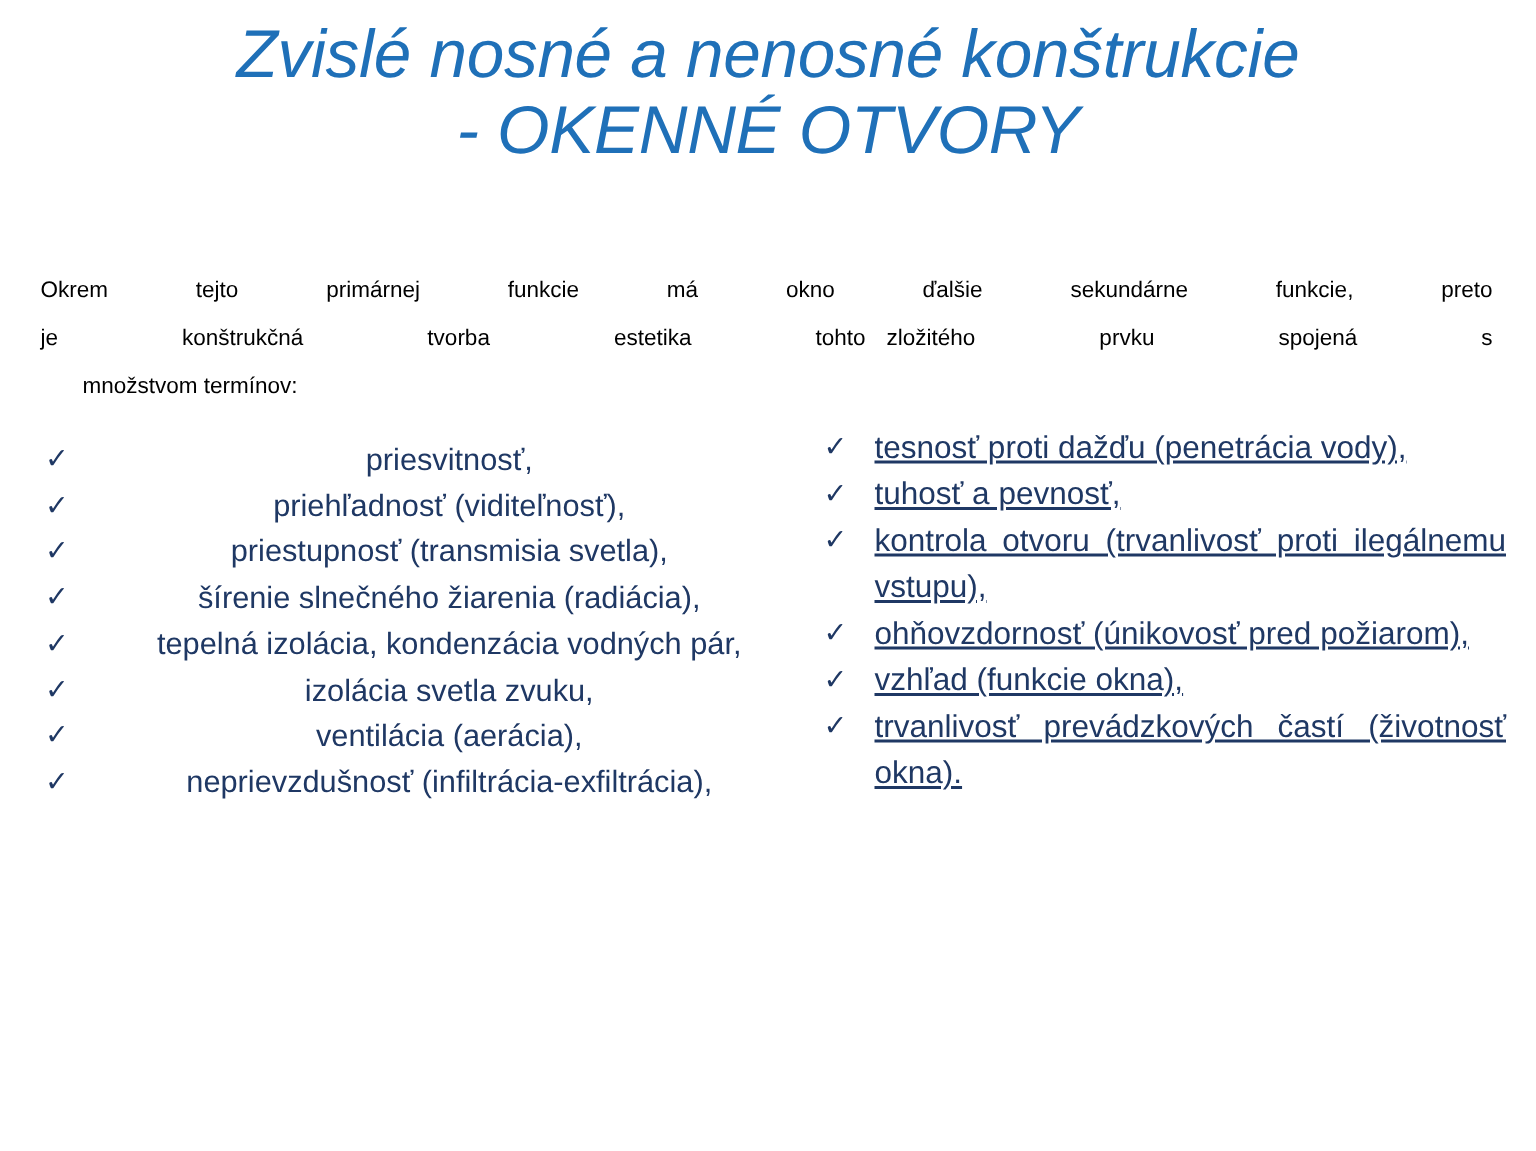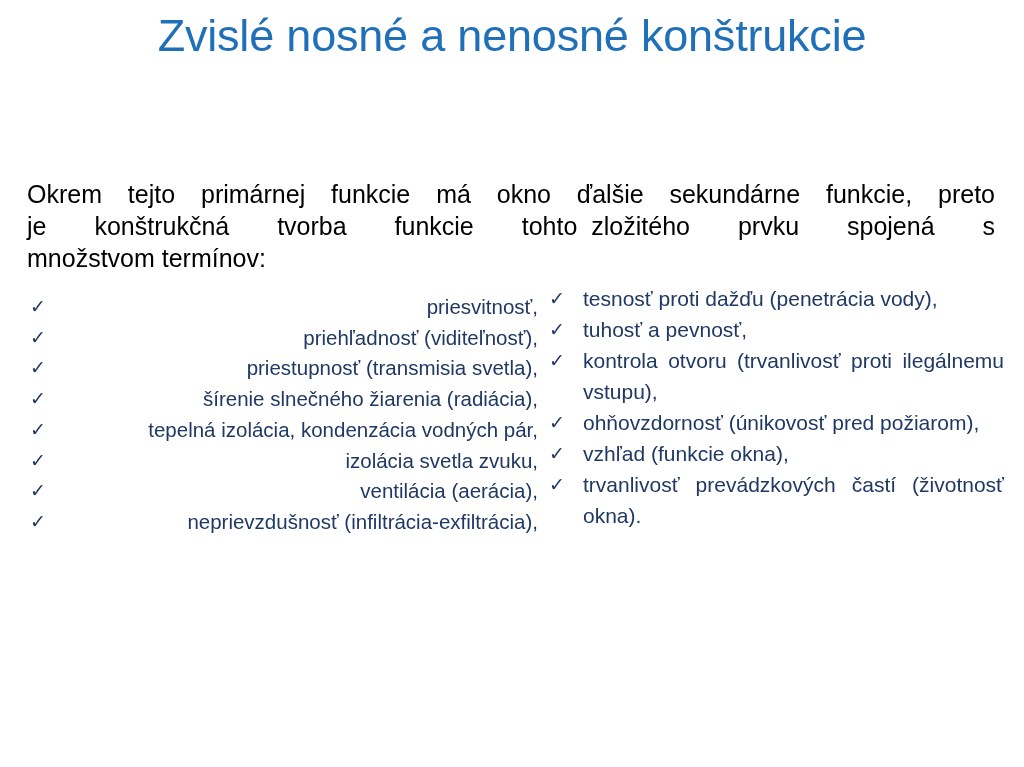--- a/index.html
+++ b/index.html
@@ -28,40 +28,42 @@
     width: 1024px;
     text-align: center;
   }
   .title-line {
     color: #1F70B8;
     font-size: 45px;
     line-height: 51px;
     font-weight: 400;
     letter-spacing: -0.2px;
     white-space: nowrap;
+    font-style: italic;
   }
 
   
   .intro {
     position: absolute;
     left: 27px;
     top: 178px;
     width: 968px;
     color: #000000;
-    font-size: 25px;
+    font-size: 15px;
     line-height: 32px;
     text-align: justify;
   }
   .intro .ln {
     display: block;
     text-align: justify;
     text-align-last: justify;
   }
   .intro .ln.last {
     text-align-last: left;
+    margin-left: 28px;
   }
   .intro .gap { display: inline-block; width: 14px; }
 
   
   .col {
     position: absolute;
     color: #1F3864;
   }
   .col-left {
     left: 28px;
@@ -99,42 +101,44 @@
     text-align: left;
   }
   .col-right ul.bullets > li {
     padding-left: 37px;
   }
   .col-right ul.bullets > li .tick {
     left: 3px;
   }
   .col-left ul.bullets > li .txt {
     display: block;
-    text-align: right;
+    text-align: center;
     white-space: nowrap;
   }
   .col-right ul.bullets > li .txt {
     display: block;
     text-align: justify;
     text-align-last: left;
     hyphens: none;
+    text-decoration: underline;
   }
 </style>
 </head>
 <body>
 
 <div class="slide">
 
   <div class="title-block">
     <div class="title-line">Zvislé nosné a nenosné konštrukcie</div>
+    <div class="title-line">- OKENNÉ OTVORY</div>
   </div>
 
   <div class="intro">
     <span class="ln">Okrem tejto primárnej funkcie má okno ďalšie sekundárne funkcie, preto</span>
-    <span class="ln"><span>je konštrukčná tvorba funkcie tohto</span><span class="gap"></span><span>zložitého prvku spojená s</span></span>
+    <span class="ln"><span>je konštrukčná tvorba estetika tohto</span><span class="gap"></span><span>zložitého prvku spojená s</span></span>
     <span class="ln last">množstvom termínov:</span>
   </div>
 
   <div class="col col-left">
     <ul class="bullets">
       <li>
         <span class="tick">✓</span>
         <span class="txt">priesvitnosť,</span>
       </li>
       <li>

